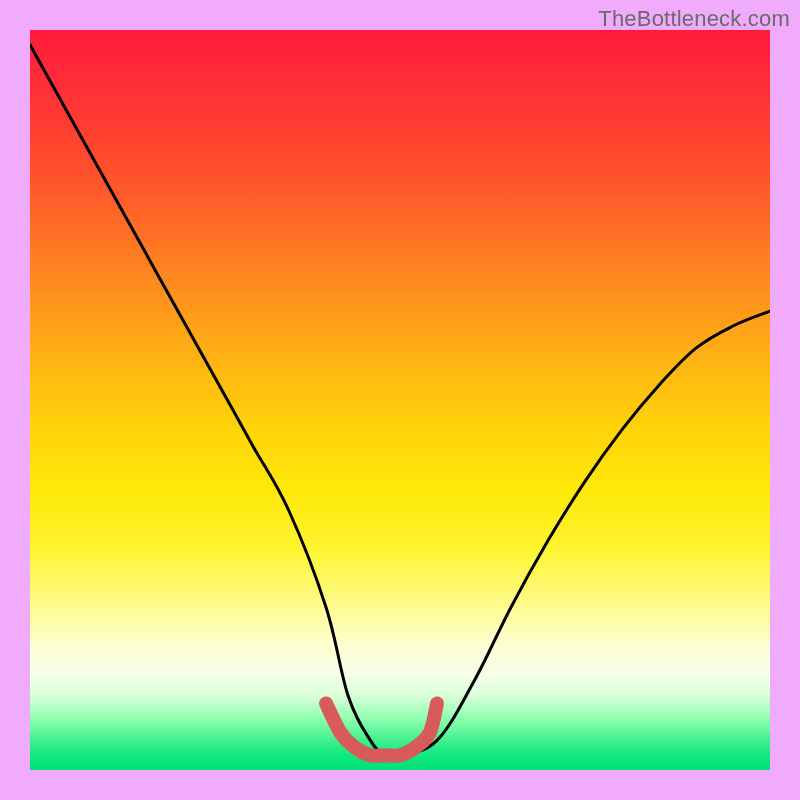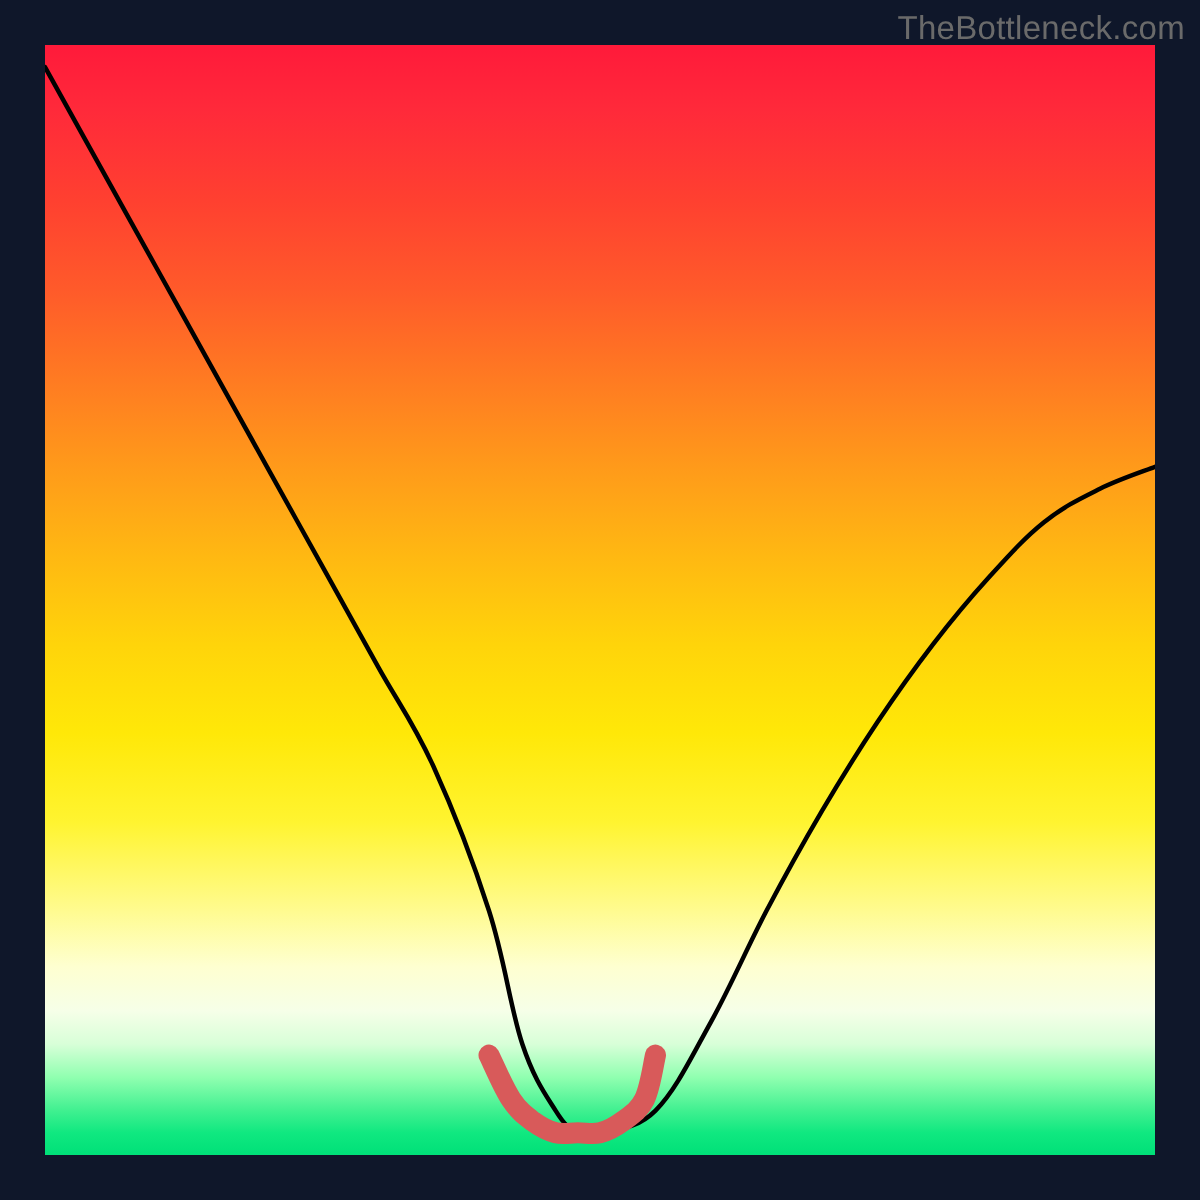--- a/index.html
+++ b/index.html
@@ -7,21 +7,21 @@
     padding: 0;
     width: 800px;
     height: 800px;
     background: #000;
     font-family: Arial, Helvetica, sans-serif;
   }
   .frame {
     position: relative;
     width: 800px;
     height: 800px;
-    background: #0f172a;
+    background: #f0abfc;
   }
   .plot-area {
     position: absolute;
     left: 30px;
     top: 30px;
     width: 740px;
     height: 740px;
     background: linear-gradient(to bottom,
       #ff1a3a 0%,
       #ff2a3a 6%,

